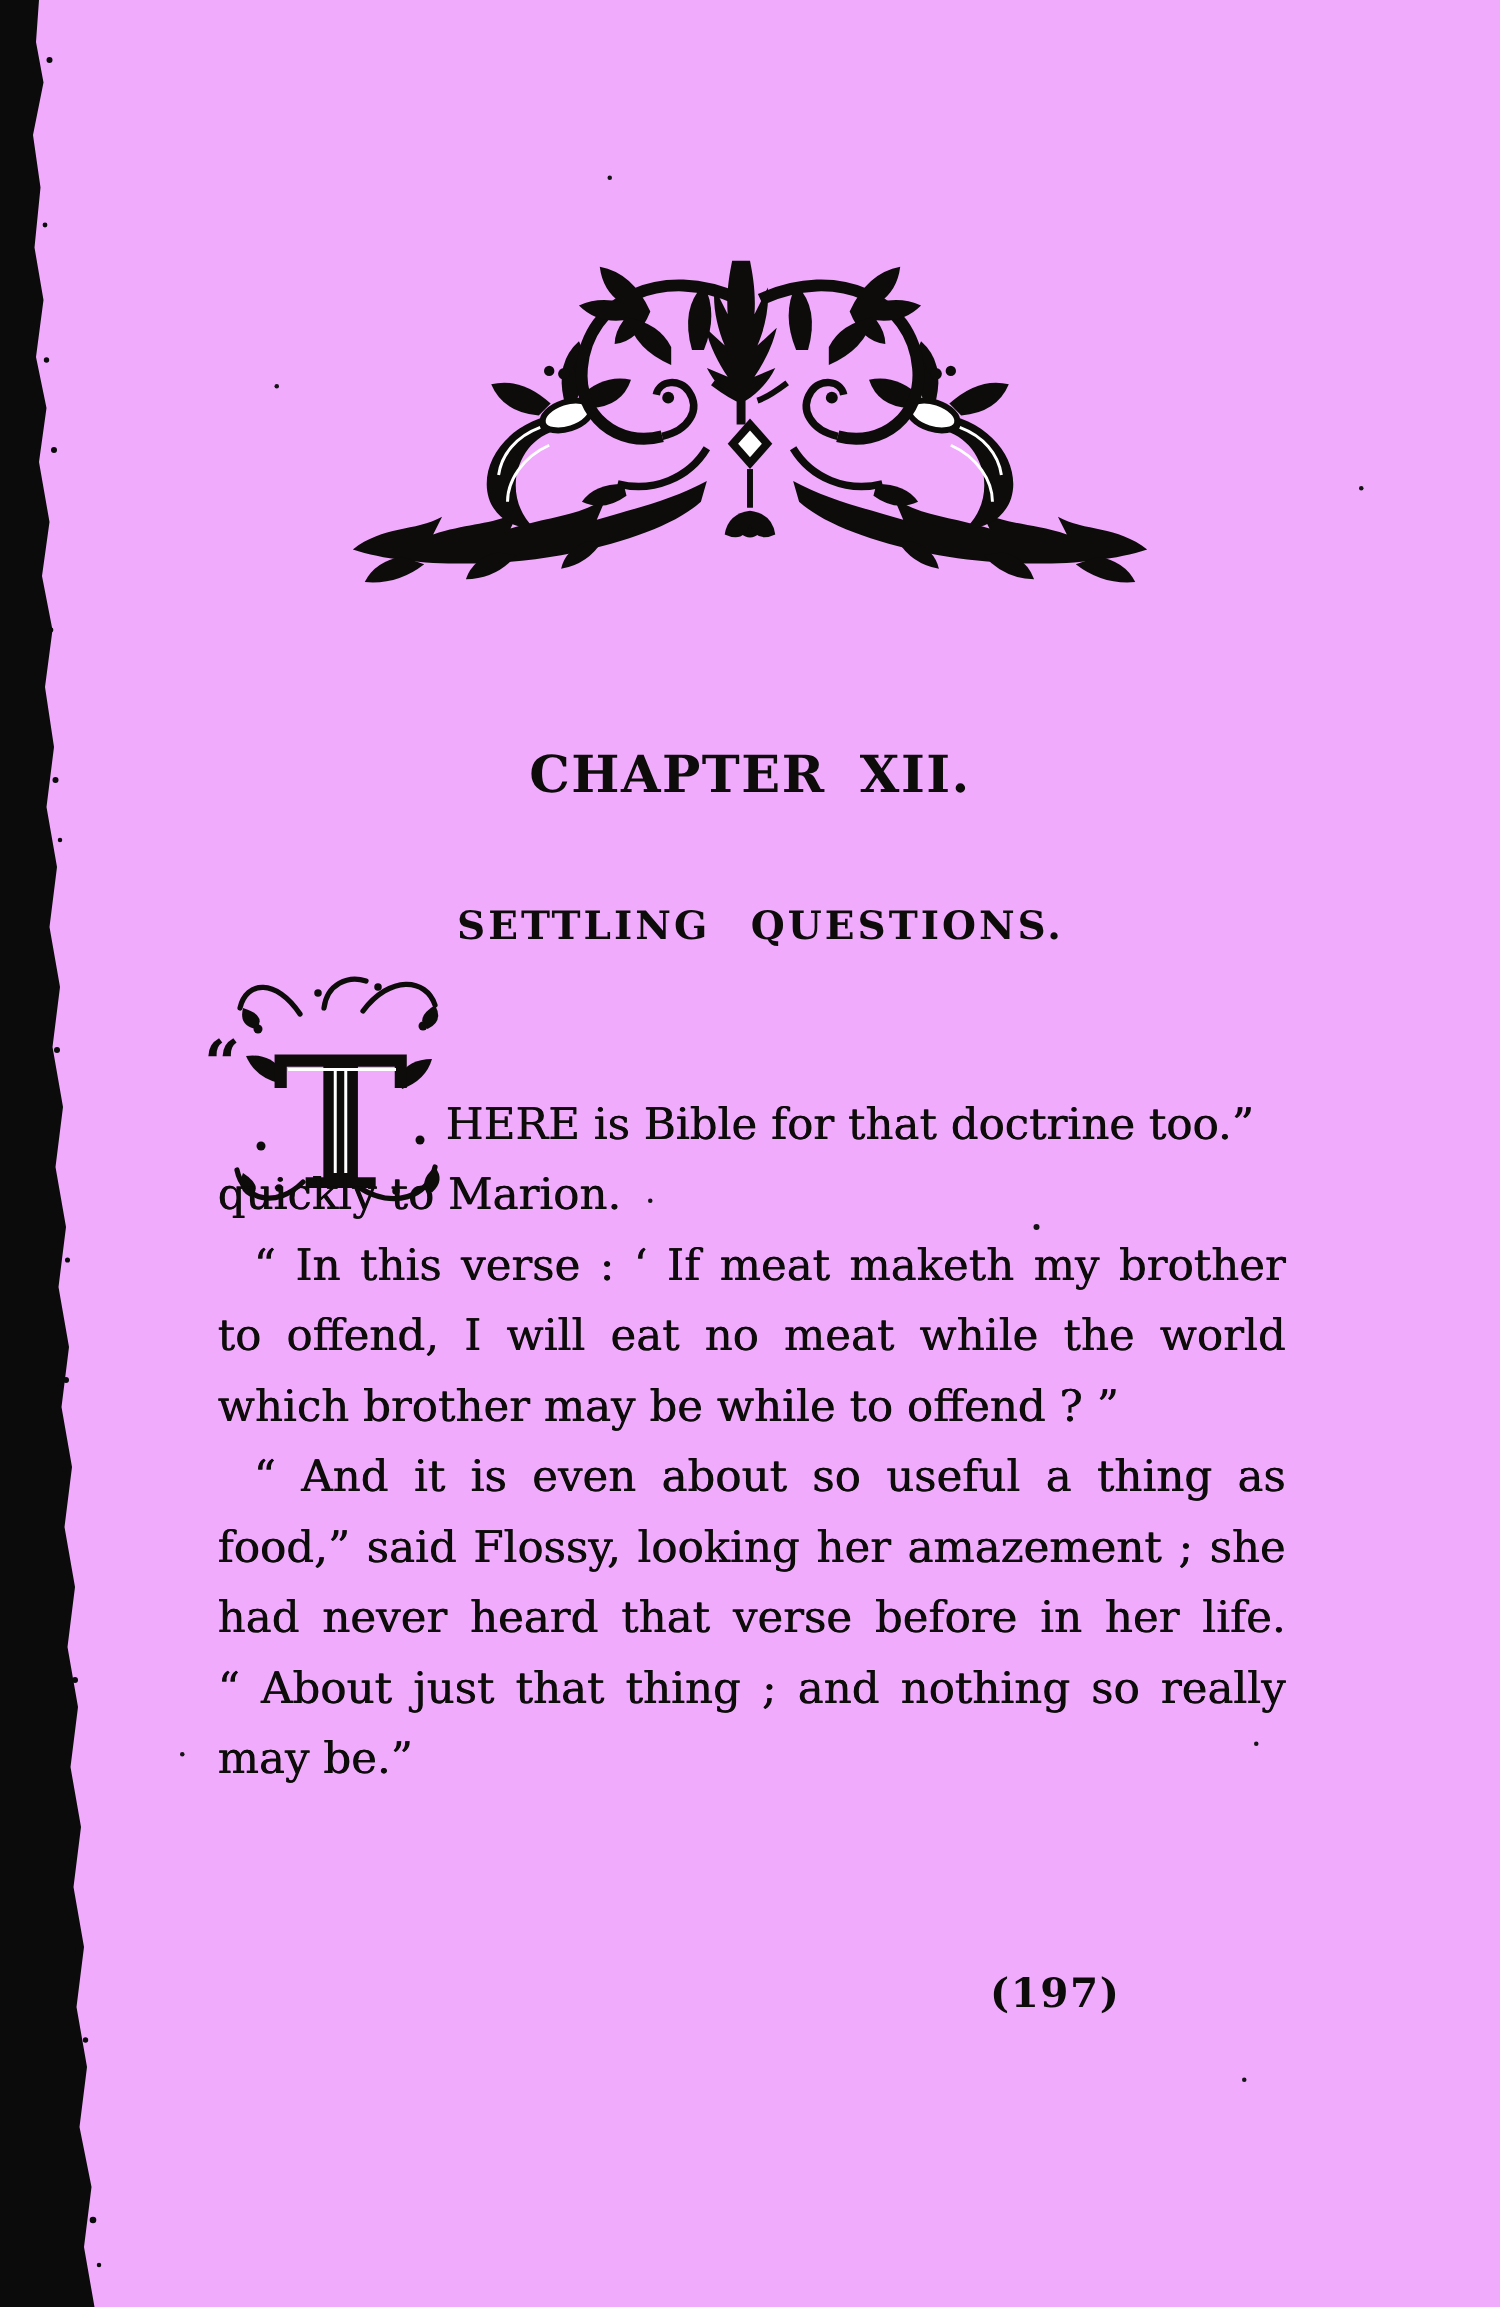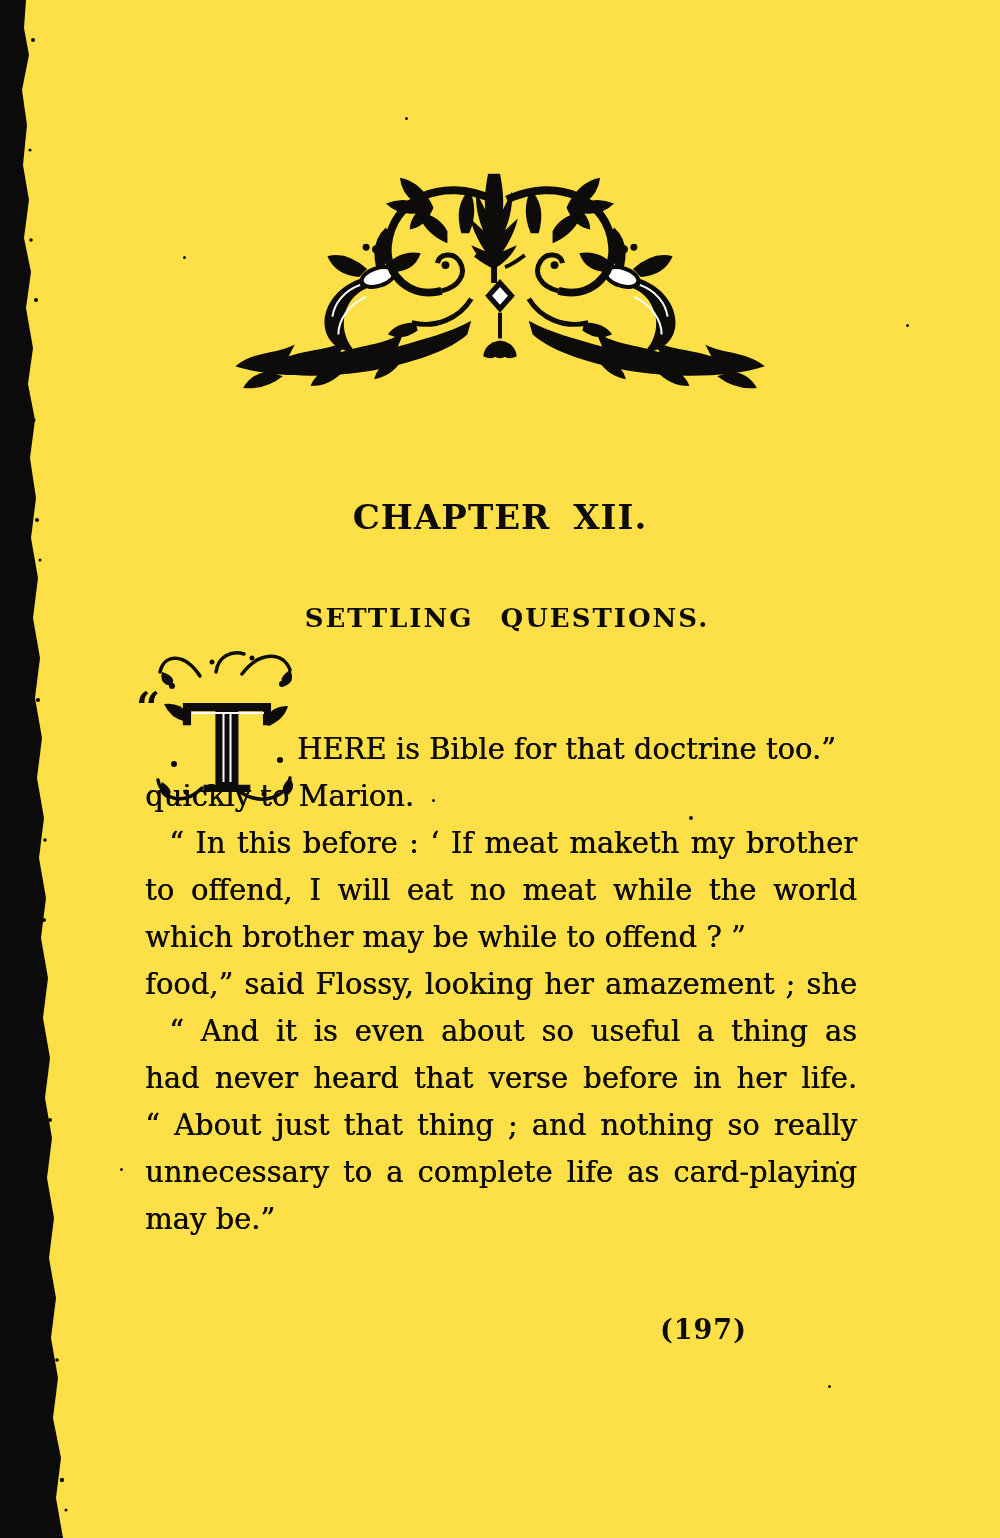--- a/index.html
+++ b/index.html
@@ -1,17 +1,17 @@
 <!DOCTYPE html>
 <html><head>
 <meta charset="utf-8">
 <style>
   html,body{margin:0;padding:0;background:#ffffff;}
   .page{
-    position:relative;width:1000px;height:1538px;background:#fde047;overflow:hidden;
+    position:relative;width:1000px;height:1538px;background:#f0abfc;overflow:hidden;
     font-family:"DejaVu Serif","Liberation Serif",serif;color:#0d0c0a;
   }
   
   .edge{position:absolute;left:0;top:0;width:70px;height:1538px;}
   
   .ornament{position:absolute;left:226px;top:158px;width:548px;height:238px;}
   .chapter{
     position:absolute;left:0;right:0;top:497px;margin:0;text-align:center;
     font-size:34px;font-weight:700;letter-spacing:1px;word-spacing:10px;
   }
@@ -146,28 +146,27 @@
         <rect x="73.5" y="70" width="2" height="70"></rect>
         <rect x="36" y="70" width="72" height="2"></rect>
       </g>
     </svg>
   </div>
 
   <div class="body">
 
   <div class="line beside">HERE is Bible for that doctrine too.”</div>
       <div class="line">quickly to Marion.</div>
-      <div class="line justify indent">“ In this before : ‘ If meat maketh my brother</div>
+      <div class="line justify indent">“ In this verse : ‘ If meat maketh my brother</div>
       <div class="line justify">to offend, I will eat no meat while the world</div>
       <div class="line">which brother may be while to offend ? ”</div>
+      <div class="line justify indent">“ And it is even about so useful a thing as</div>
       <div class="line justify">food,” said Flossy, looking her amazement ; she</div>
-      <div class="line justify indent">“ And it is even about so useful a thing as</div>
       <div class="line justify">had never heard that verse before in her life.</div>
       <div class="line justify">“ About just that thing ; and nothing so really</div>
-      <div class="line justify">unnecessary to a complete life as card-playing</div>
       <div class="line">may be.”</div>
     </div>
 
   <div class="folio">(197)</div>
 
   <i class="speck sm" style="left:405px;top:117px"></i>
   <i class="speck sm" style="left:906px;top:324px"></i>
   <i class="speck sm" style="left:183px;top:256px"></i>
   <i class="speck" style="left:689px;top:816px"></i>
   <i class="speck sm" style="left:432px;top:799px"></i>

